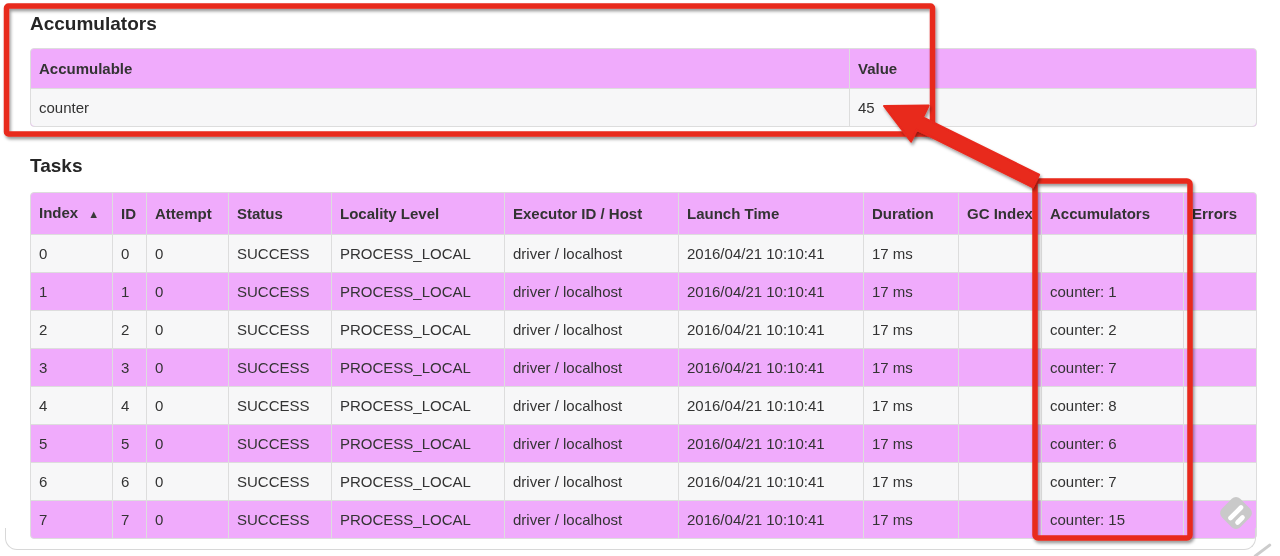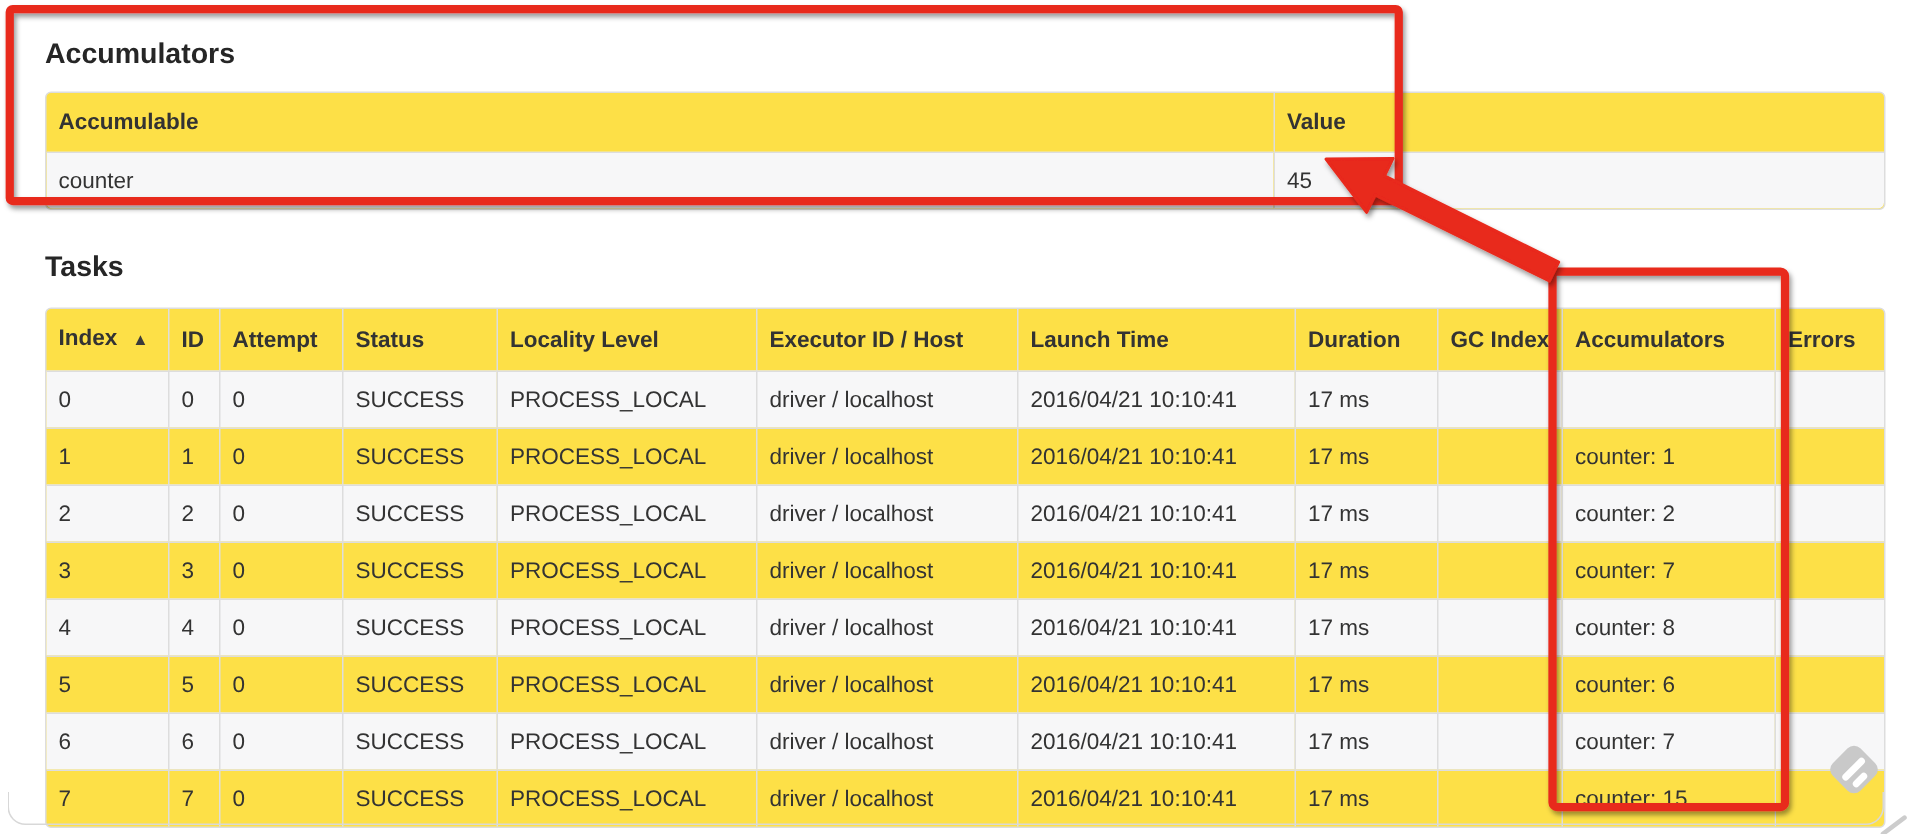--- a/index.html
+++ b/index.html
@@ -2,31 +2,31 @@
 <html><head>
 <meta charset="utf-8">
 <style>
   * { box-sizing: border-box; }
   html, body { margin: 0; padding: 0; background: #fff; }
   .page {
     position: relative; width: 1280px; height: 556px;
     background: #ffffff; overflow: hidden;
     font-family: "Liberation Sans", sans-serif; color: #333;
   }
-  .content { position: absolute; left: 30px; top: 13px; width: 1225px; }
+  .content { position: absolute; left: 30px; top: 0; width: 1225px; }
   .section-title {
     font-size: 19px; font-weight: 700; color: #262626;
     margin: 0; line-height: 22px;
   }
   #acc-title { padding-top: 13px; }
   #tasks-title { margin-top: 28px; margin-bottom: 15px; }
 
   table.ui-table {
     border-collapse: separate; border-spacing: 0; table-layout: fixed;
-    width: 100%; background: #fde047;
+    width: 100%; background: #f0abfc;
     border: 1px solid #ddd; border-radius: 4px;
     font-size: 15px; color: #333;
   }
   .acc-table { margin-top: 13px; }
   table.ui-table th, table.ui-table td {
     padding: 8px; line-height: 21px; text-align: left;
     white-space: nowrap; overflow: hidden;
     border-left: 1px solid #ddd; border-top: 1px solid #ddd;
     height: 37px; vertical-align: middle;
   }

